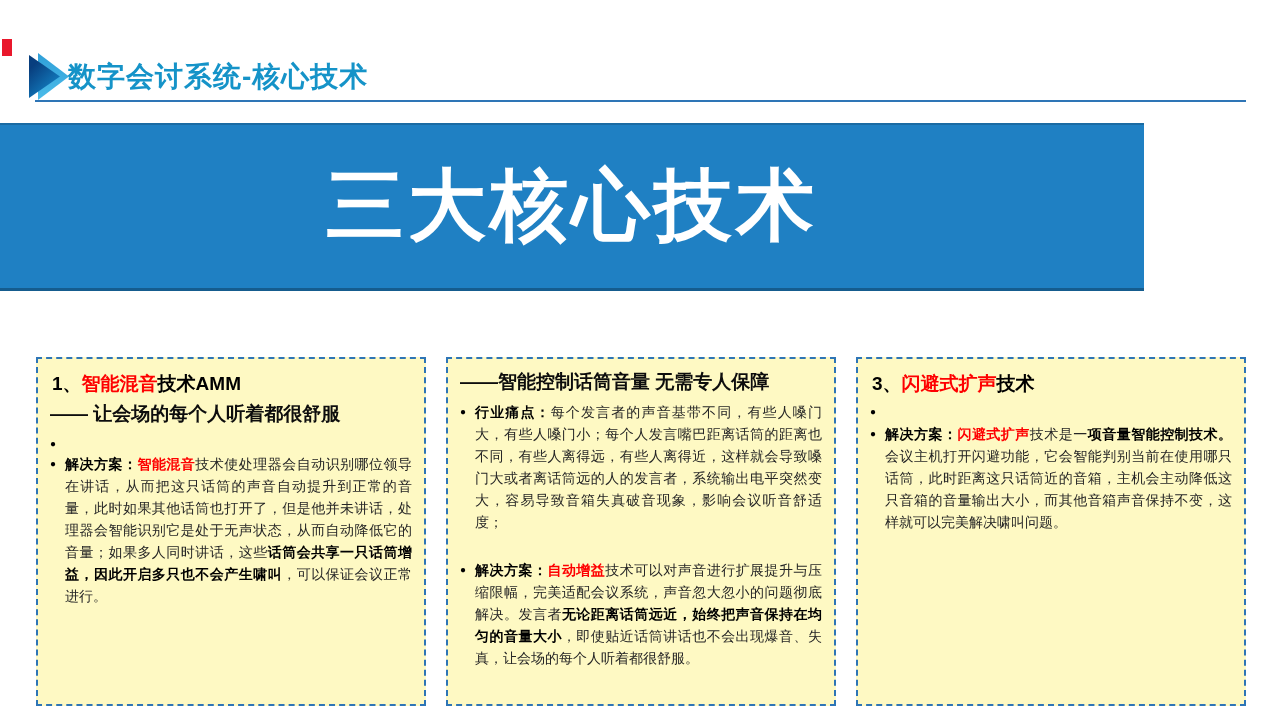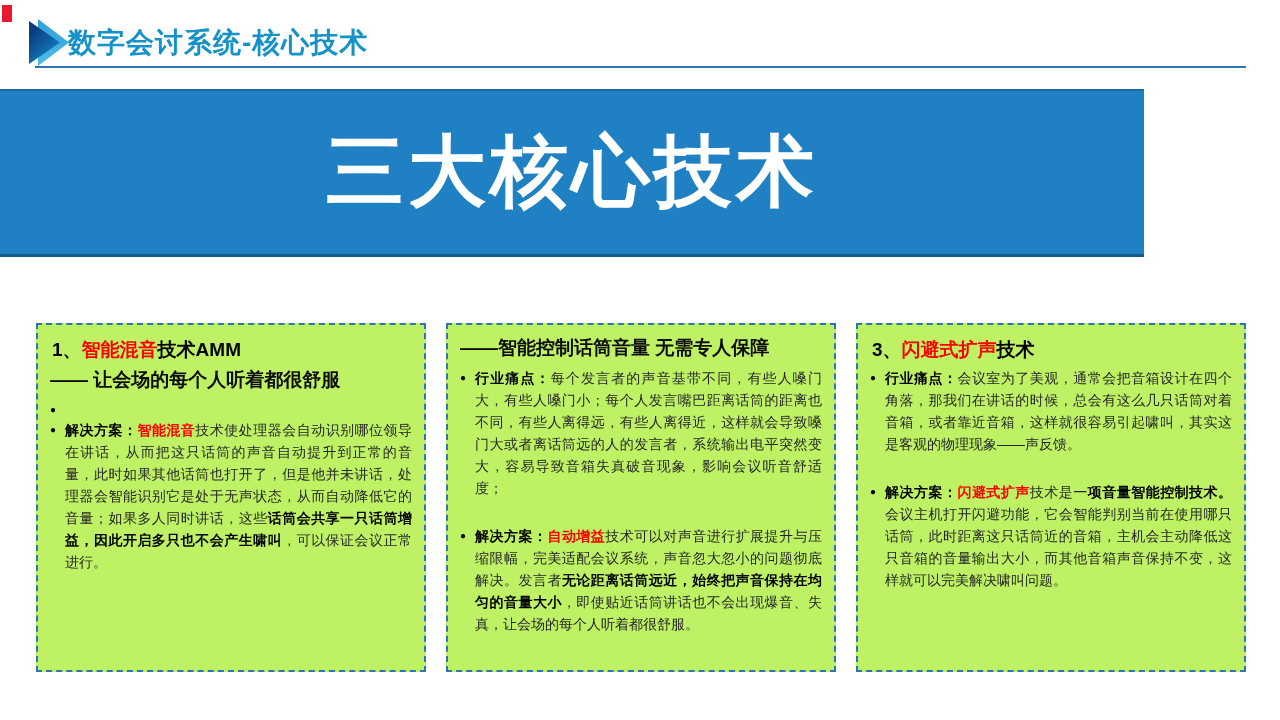--- a/index.html
+++ b/index.html
@@ -1,21 +1,21 @@
 <!DOCTYPE html>
 <html style="--header-blue: #1593c8; --banner-blue: #1f80c3; --border-blue: #2e75b6; --highlight-red: #fe0000; --mark-red: #e9182c;"><head>
 <meta charset="utf-8">
 <style>
   html,body{margin:0;padding:0;}
   body{
     width:1280px;height:720px;position:relative;overflow:hidden;
     background:#ffffff;
     font-family:"Liberation Sans","DejaVu Sans",sans-serif;
   }
-  .slide{position:absolute;inset:0;}
+  .slide{position:absolute;inset:0;margin-top:34px;}
 
   
   .red-mark{
     position:absolute;left:2px;top:5px;width:10px;height:17px;
     background:var(--mark-red,#e9182c);
   }
   .arrow{position:absolute;left:29px;top:19px;width:40px;height:47px;}
   .tri{position:absolute;clip-path:polygon(0 0,100% 50%,0 100%);}
   .tri-light{left:9px;top:0;width:31px;height:47px;
     background:linear-gradient(180deg,#2f9fd8,#4cbce9);}
@@ -45,21 +45,21 @@
   }
 
   
   .columns{
     position:absolute;left:36px;top:323px;width:1210px;
     display:flex;gap:20px;
   }
   .col{
     flex:1 1 0;height:349px;box-sizing:border-box;
     border:2px dashed var(--border-blue,#2e75b6);
-    background:#bef264;
+    background:#fef9c3;
     padding:10px 12px 8px 12px;overflow:hidden;
   }
   .col-title{
     font-size:19px;font-weight:bold;color:#0d0d0d;
     line-height:26px;margin:2px 0 4px 2px;white-space:nowrap;
   }
   .col-subtitle{
     font-size:19px;font-weight:bold;color:#0d0d0d;
     line-height:26px;margin:0 0 6px 0;white-space:nowrap;
   }
@@ -101,18 +101,18 @@
         <div class="bullet"><span class="dot">●</span></div>
         <div class="bullet"><span class="dot">●</span><span class="btext"><span class="seg-label">解决方案：</span><span class="seg-red">智能混音</span><span class="seg-plain">技术使处理器会自动识别哪位领导在讲话，从而把这只话筒的声音自动提升到正常的音量，此时如果其他话筒也打开了，但是他并未讲话，处理器会智能识别它是处于无声状态，从而自动降低它的音量；如果多人同时讲话，这些</span><span class="seg-bold">话筒会共享一只话筒增益，因此开启多只也不会产生啸叫</span><span class="seg-plain">，可以保证会议正常进行。</span></span></div>
       </div>
       <div class="col">
         <div class="col-subtitle">——智能控制话筒音量 无需专人保障</div>
         <div class="bullet"><span class="dot">●</span><span class="btext"><span class="seg-label">行业痛点：</span><span class="seg-plain">每个发言者的声音基带不同，有些人嗓门大，有些人嗓门小；每个人发言嘴巴距离话筒的距离也不同，有些人离得远，有些人离得近，这样就会导致嗓门大或者离话筒远的人的发言者，系统输出电平突然变大，容易导致音箱失真破音现象，影响会议听音舒适度；</span></span></div>
         <div class="bullet"><span class="dot">●</span><span class="btext"><span class="seg-label">解决方案：</span><span class="seg-red">自动增益</span><span class="seg-plain">技术可以对声音进行扩展提升与压缩限幅，完美适配会议系统，声音忽大忽小的问题彻底解决。发言者</span><span class="seg-bold">无论距离话筒远近，始终把声音保持在均匀的音量大小</span><span class="seg-plain">，即使贴近话筒讲话也不会出现爆音、失真，让会场的每个人听着都很舒服。</span></span></div>
       </div>
       <div class="col">
         <div class="col-title"><span class="seg-bold">3、</span><span class="seg-red">闪避式扩声</span><span class="seg-bold">技术</span></div>
-        <div class="bullet"><span class="dot">●</span><span class="btext"><span class="seg-label">行业痛点：</span><span class="seg-plain">会议室为了美观，通常会把音箱设计在四个角落，那我们在讲话的时候，总会有这么几只话筒对着音箱，或者靠近音箱，这样就很容易引起啸叫，其实这是客观的物理现象——声反馈。</span></span></div>
+        <div class="bullet"><span class="dot">●</span></div>
         <div class="bullet"><span class="dot">●</span><span class="btext"><span class="seg-label">解决方案：</span><span class="seg-red">闪避式扩声</span><span class="seg-plain">技术是一</span><span class="seg-bold">项音量智能控制技术。</span><span class="seg-plain">会议主机打开闪避功能，它会智能判别当前在使用哪只话筒，此时距离这只话筒近的音箱，主机会主动降低这只音箱的音量输出大小，而其他音箱声音保持不变，这样就可以完美解决啸叫问题。</span></span></div>
       </div>
     </div>
 
 </div>
 
 </body></html>

